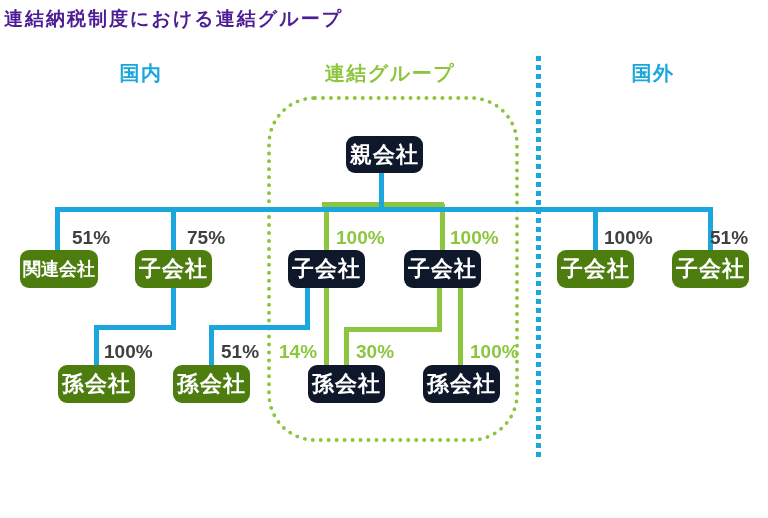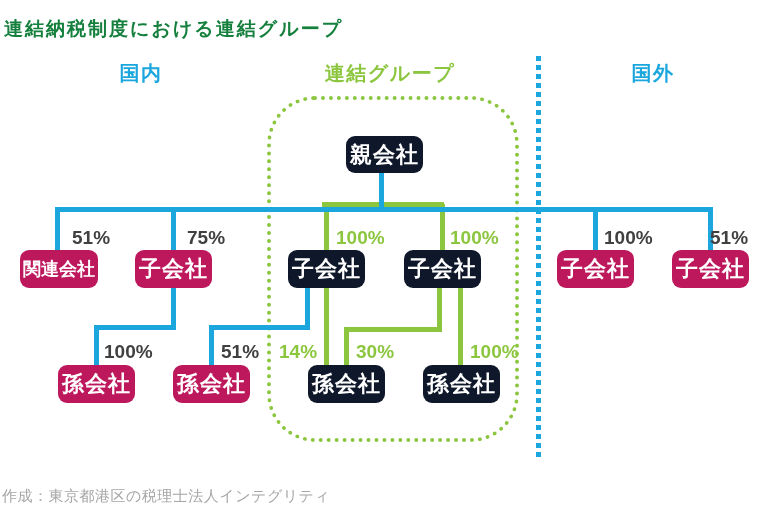--- a/index.html
+++ b/index.html
@@ -1,22 +1,22 @@
 <!DOCTYPE html>
 <html><head>
 <meta charset="utf-8">
 <style>
   html,body{margin:0;padding:0;background:#fff;}
   .canvas{
     position:relative;width:768px;height:518px;background:#ffffff;overflow:hidden;
     font-family:"Liberation Sans","DejaVu Sans",sans-serif;
   }
   .title{
-    position:absolute;left:4px;top:16px;font-size:19px;font-weight:bold;
-    color:#15803d;letter-spacing:2px;white-space:nowrap;
+    position:absolute;left:4px;top:6px;font-size:19px;font-weight:bold;
+    color:#4c1d95;letter-spacing:2px;white-space:nowrap;
   }
   .footer{
     position:absolute;left:2px;top:487px;font-size:15px;color:#a6a6a6;
     letter-spacing:0.5px;white-space:nowrap;
   }
   .sec{
     position:absolute;top:60px;font-size:20px;font-weight:bold;text-align:center;
     letter-spacing:1.5px;white-space:nowrap;
   }
   .sec-domestic{left:99px;width:84px;color:#1ba7de;}
@@ -31,21 +31,21 @@
     background:repeating-linear-gradient(to bottom,#1ba7de 0px,#1ba7de 5px,transparent 5px,transparent 9px);
   }
   .ln{position:absolute;}
   .lnb{background:#1ba7de;}
   .lng{background:#8cc63f;}
   .node{
     position:absolute;width:77px;height:38px;border-radius:9px;
     display:flex;align-items:center;justify-content:center;
     color:#fff;font-weight:bold;font-size:22px;letter-spacing:1px;white-space:nowrap;
   }
-  .node.blue{background:#be185d;}
+  .node.blue{background:#4d7c0f;}
   .node.green{background:#0f172a;}
   .node.small{font-size:18px;letter-spacing:0;}
   .pct{
     position:absolute;font-size:19px;font-weight:bold;line-height:1;white-space:nowrap;
   }
   .pct.blue{color:#404040;}
   .pct.green{color:#8cc63f;}
 </style>
 </head>
 <body>
@@ -111,15 +111,14 @@
   <div class="pct green" style="left:450px;top:228px;">100%</div>
   <div class="pct blue" style="left:604px;top:228px;">100%</div>
   <div class="pct blue" style="left:710px;top:228px;">51%</div>
 
   <div class="pct blue" style="left:104px;top:342px;">100%</div>
   <div class="pct blue" style="left:221px;top:342px;">51%</div>
   <div class="pct green" style="left:279px;top:342px;">14%</div>
   <div class="pct green" style="left:356px;top:342px;">30%</div>
   <div class="pct green" style="left:470px;top:342px;">100%</div>
 
-  <div class="footer">作成：東京都港区の税理士法人インテグリティ</div>
 
 </div>
 
 </body></html>

